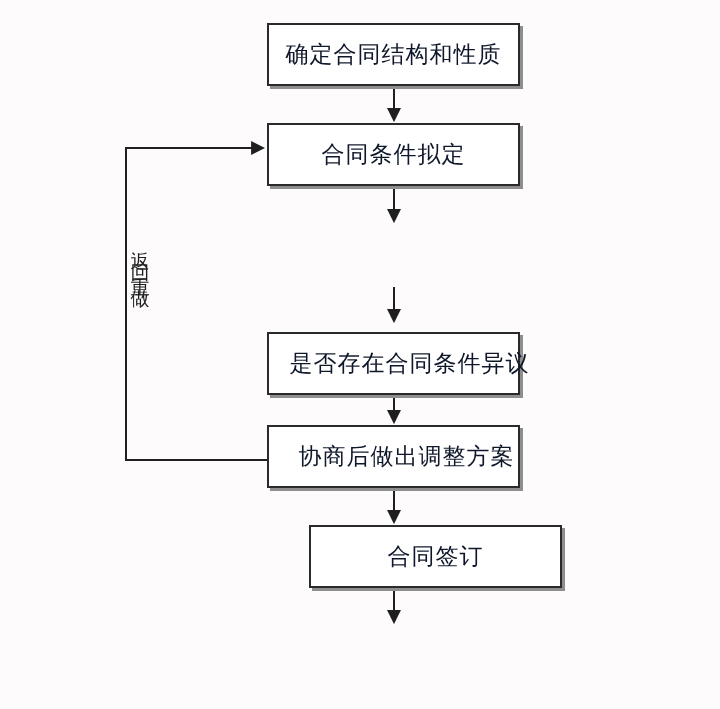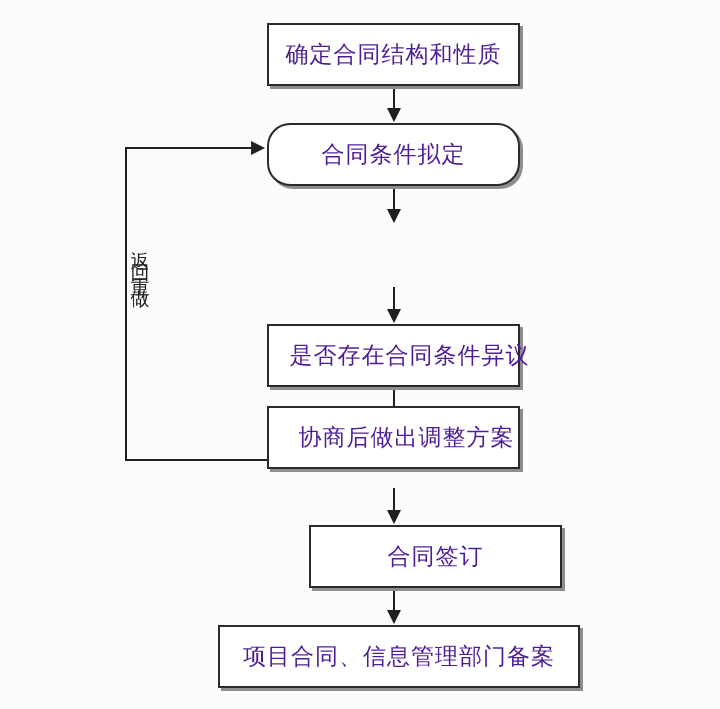--- a/index.html
+++ b/index.html
@@ -24,31 +24,31 @@
   .node {
     position: absolute;
     box-sizing: border-box;
     background: #ffffff;
     border: 2px solid #2a2a2a;
     box-shadow: 3px 3px 0 #8e8e8e;
     display: flex;
     align-items: center;
     justify-content: center;
     font-size: 23px;
-    color: #4c1d95;
+    color: #0f172a;
     letter-spacing: 1px;
     white-space: nowrap;
     z-index: 2;
   }
   .node-std { left: 267px; width: 253px; height: 63px; }
   .n1 { top: 23px; }
-  .n2 { top: 123px; border-radius: 23px; }
+  .n2 { top: 123px; }
   .n3 { top: 224px; }
-  .n4 { top: 324px; padding-left: 32px; }
-  .n5 { top: 406px; padding-left: 26px; }
+  .n4 { top: 332px; padding-left: 32px; }
+  .n5 { top: 425px; padding-left: 26px; }
   .n6 { top: 525px; margin-left: 42px; }
   .n7 { top: 625px; left: 218px; width: 362px; height: 63px; }
   .feedback-label {
     position: absolute;
     left: 127px;
     top: 236px;
     writing-mode: vertical-rl;
     text-orientation: upright;
     font-size: 19px;
     letter-spacing: 13px;
@@ -80,17 +80,16 @@
 
   <div class="node node-std n2">合同条件拟定</div>
 
 
   <div class="node node-std n4">是否存在合同条件异议</div>
 
   <div class="node node-std n5">协商后做出调整方案</div>
 
   <div class="node node-std n6">合同签订</div>
 
-  <div class="node n7">项目合同、信息管理部门备案</div>
 
   <div class="feedback-label">返回重做</div>
 
 </div>
 
 </body></html>

